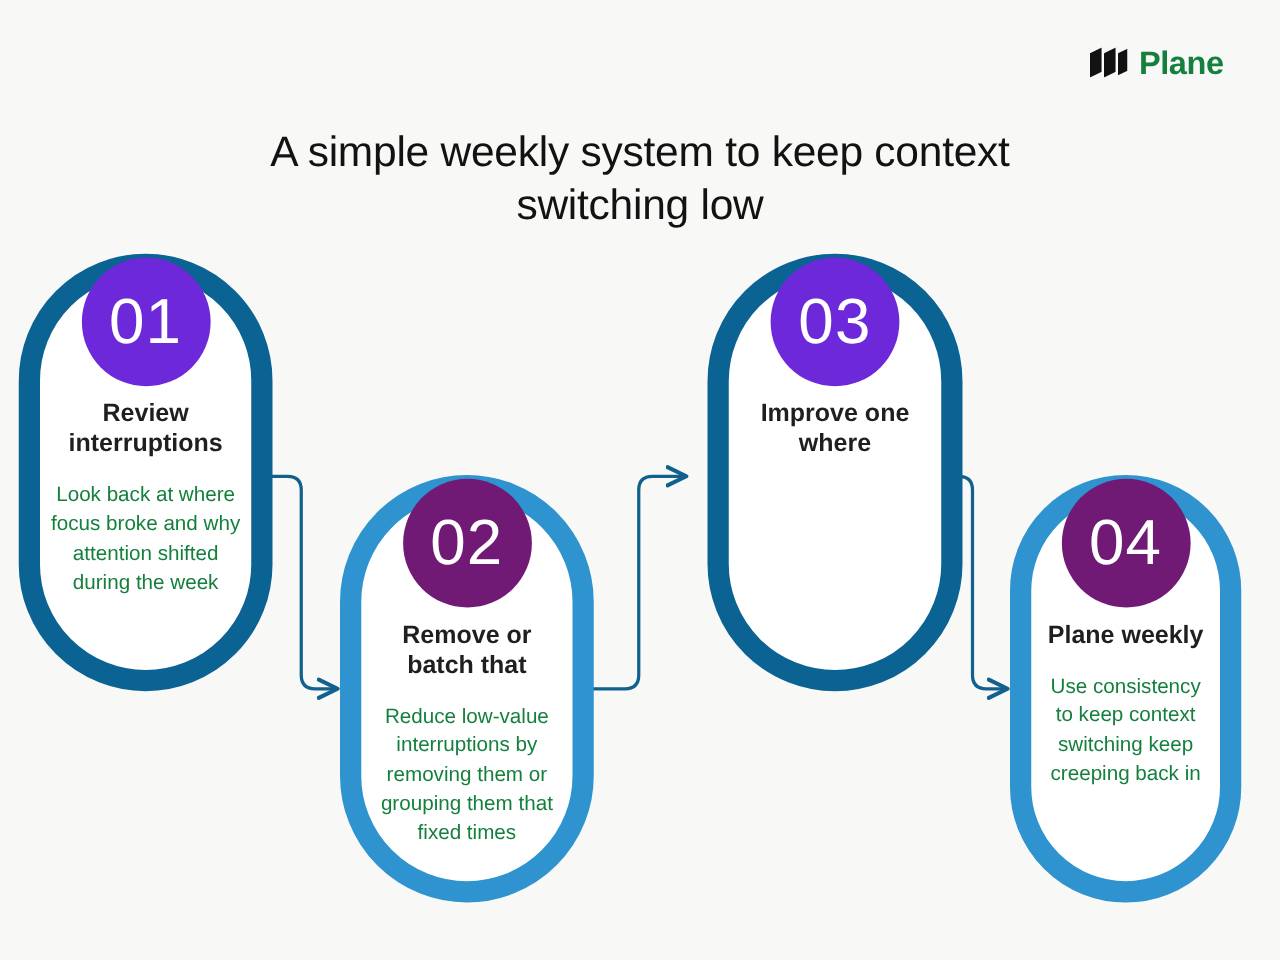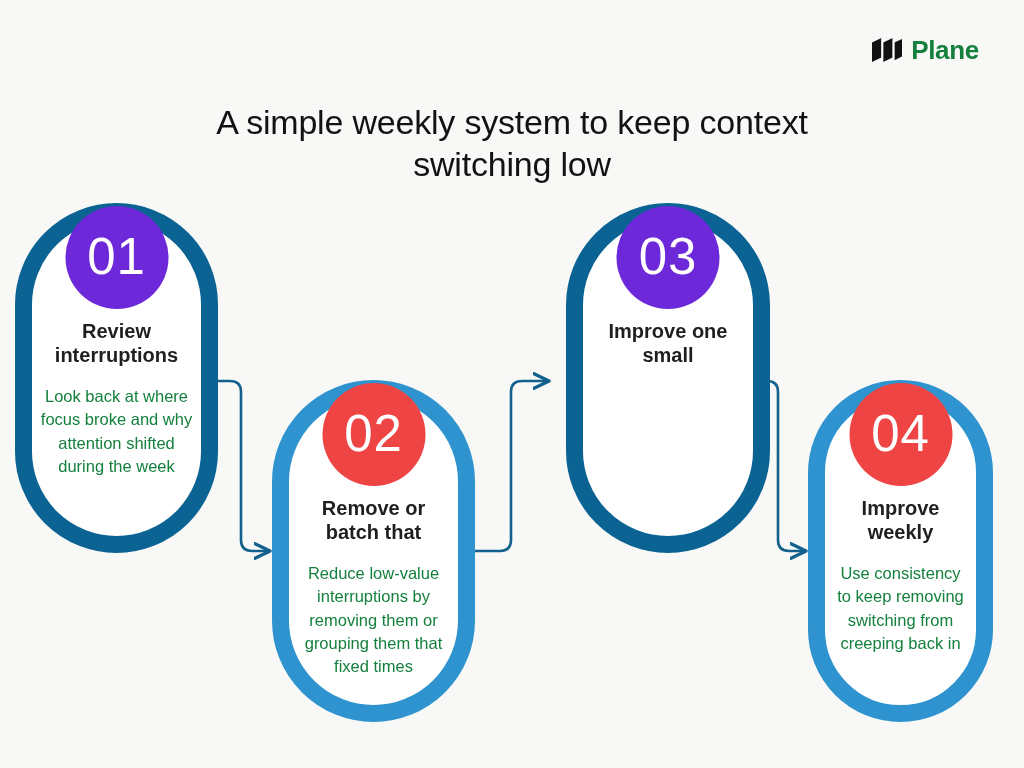--- a/index.html
+++ b/index.html
@@ -123,21 +123,21 @@
     color: #15803d;
     line-height: 1.41;
     margin-top: 18px;
   }
 
   
   .card.dark .shell { border-color: #0b6394; }
   .card.dark .numbubble { background: #6d28d9; }
   
   .card.light .shell { border-color: #2e93ce; }
-  .card.light .numbubble { background: #ef4444; }
+  .card.light .numbubble { background: #701a75; }
 
   
   #card-1 { left: 15px;  top: 203px; width: 203px; height: 350px; }
   #card-2 { left: 272px; top: 380px; width: 203px; height: 342px; }
   #card-3 { left: 566px; top: 203px; width: 204px; height: 350px; }
   #card-4 { left: 808px; top: 380px; width: 185px; height: 342px; }
 </style>
 </head>
 <body>
 
@@ -183,24 +183,24 @@
   <div class="body">
     <div class="card-title">Remove or batch that</div>
     <div class="card-desc">Reduce low-value interruptions by removing them or grouping them that fixed times</div>
   </div>
 </div>
 
 <div class="card dark" id="card-3">
   <div class="shell"></div>
   <div class="numbubble">03</div>
   <div class="body">
-    <div class="card-title">Improve one small</div>
+    <div class="card-title">Improve one where</div>
   </div>
 </div>
 
 <div class="card light" id="card-4">
   <div class="shell"></div>
   <div class="numbubble">04</div>
   <div class="body">
-    <div class="card-title">Improve weekly</div>
-    <div class="card-desc">Use consistency to keep removing switching from creeping back in</div>
+    <div class="card-title">Plane weekly</div>
+    <div class="card-desc">Use consistency to keep context switching keep creeping back in</div>
   </div>
 </div>
 
 </body></html>

